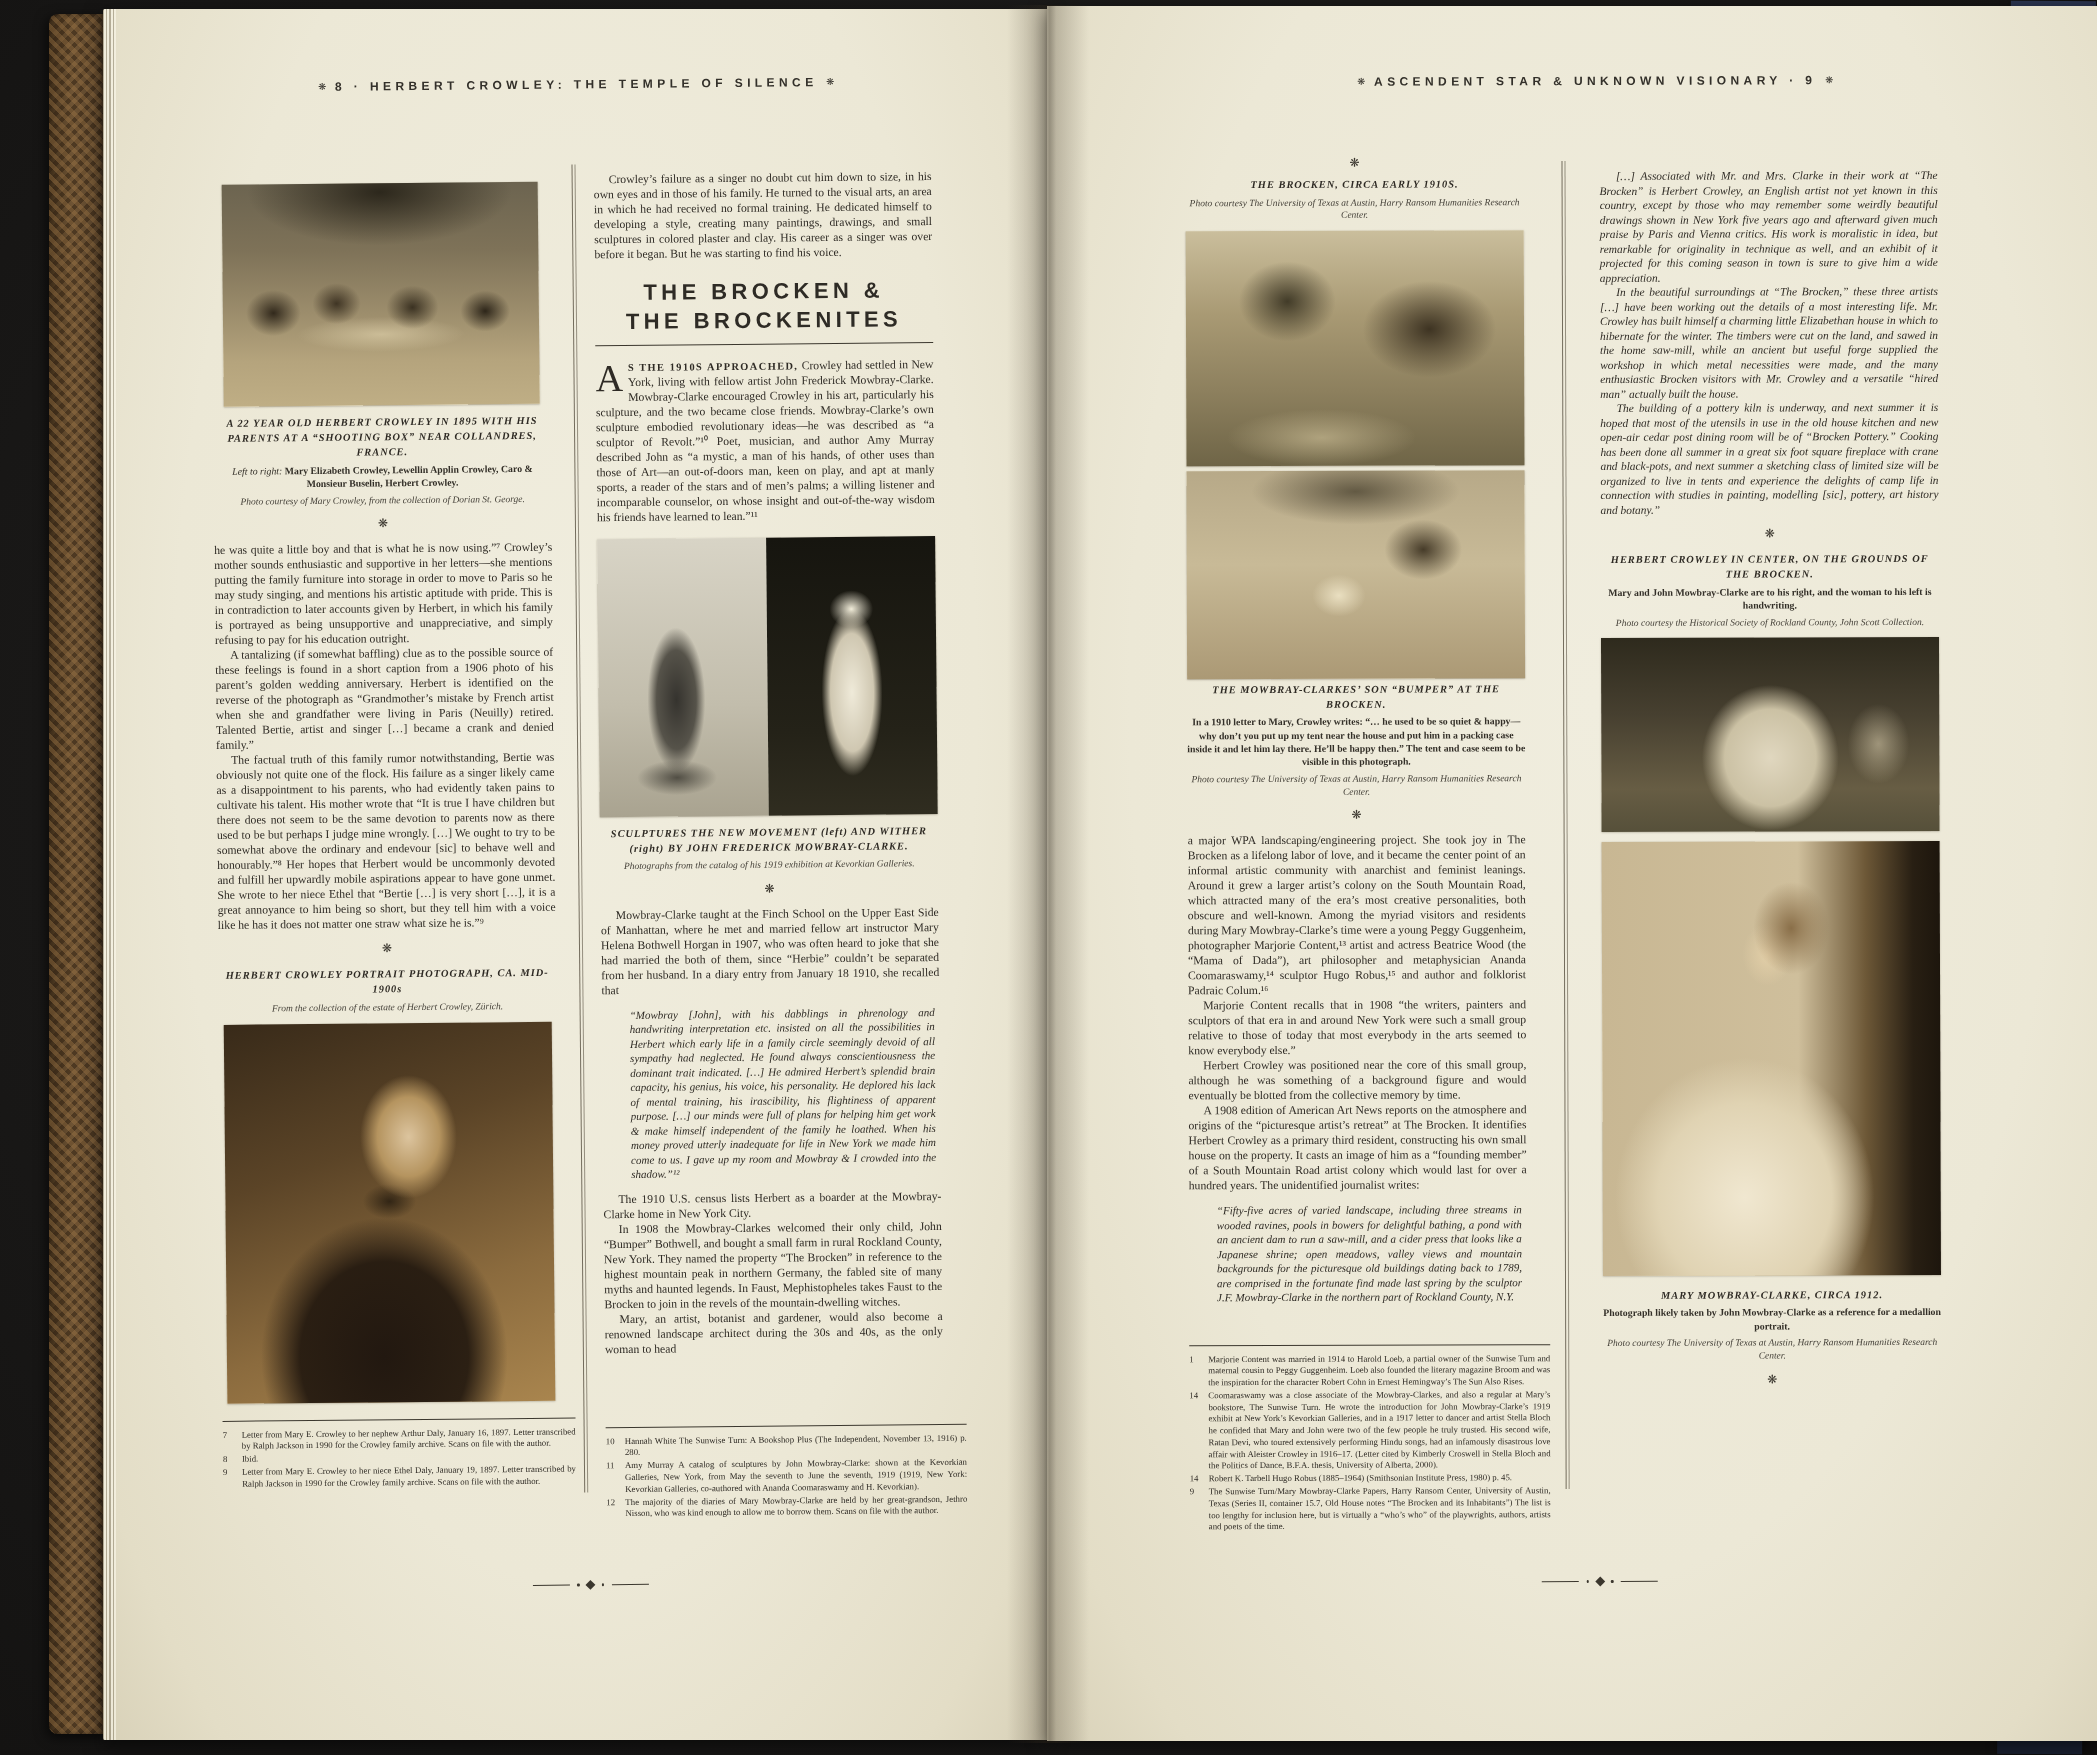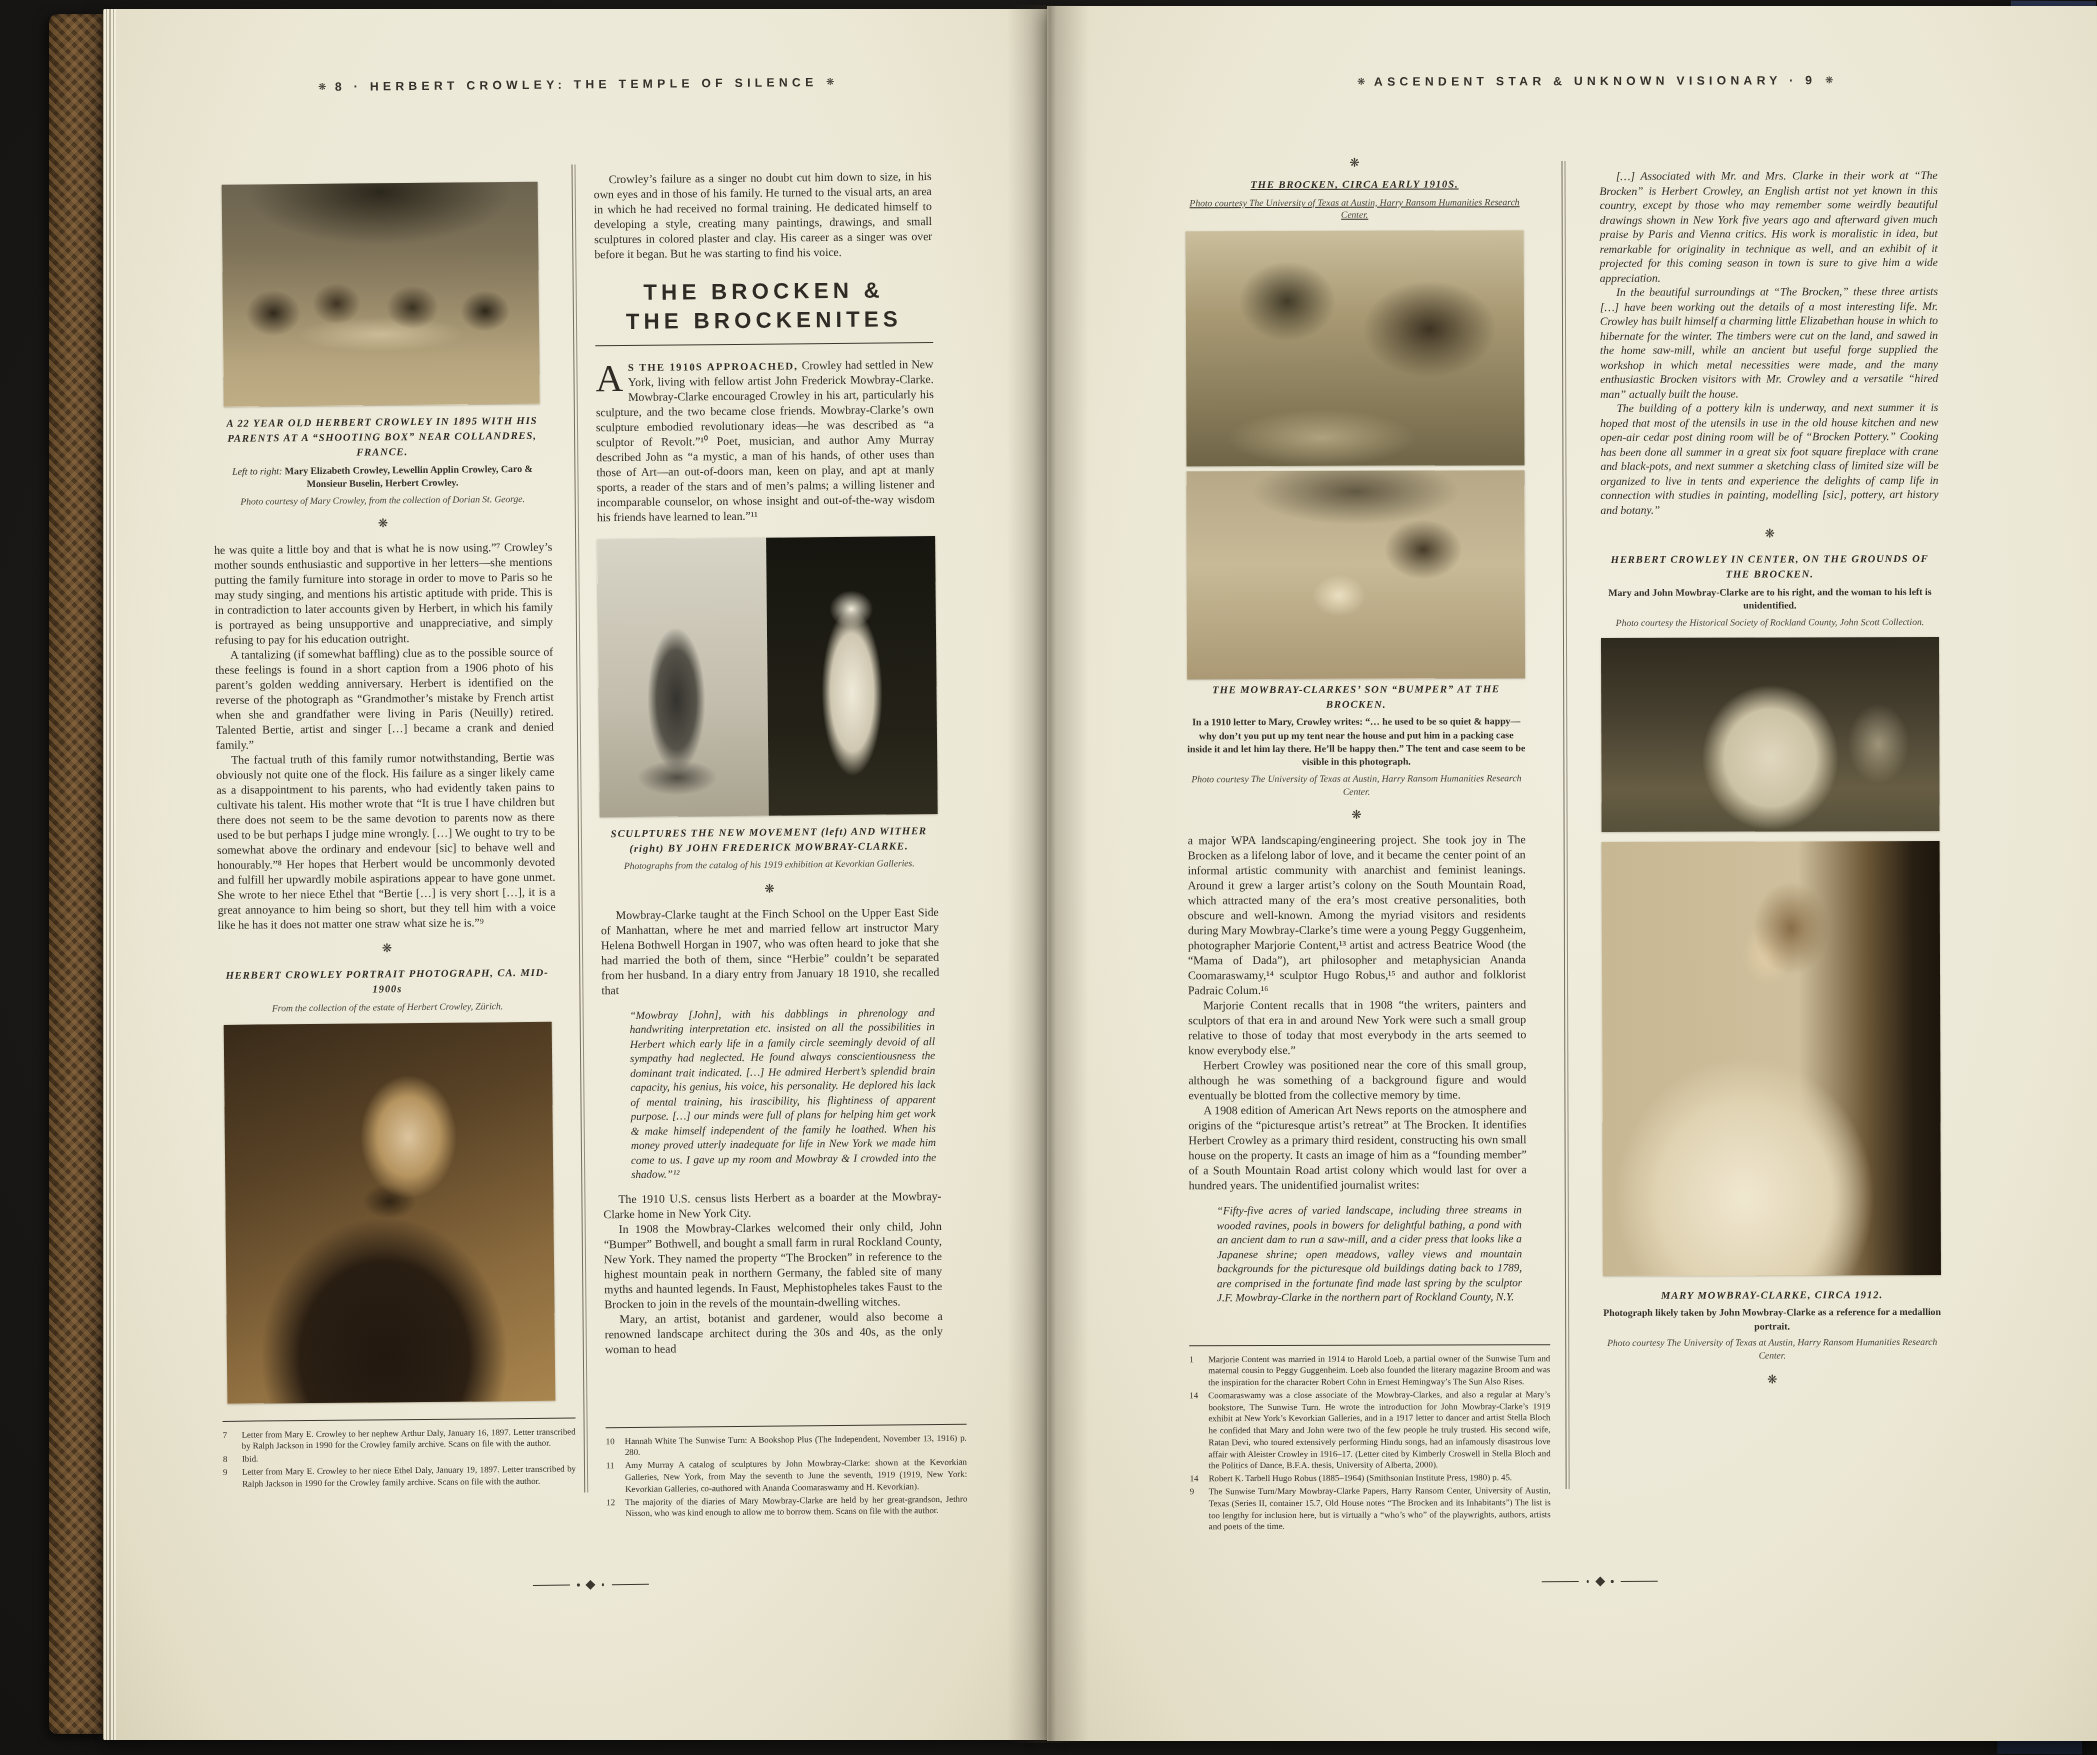--- a/index.html
+++ b/index.html
@@ -211,21 +211,21 @@
 
   <div class="page page-right">
     <div class="content">
       <div class="runhead">
         <span class="fl">❋</span><span>ASCENDENT STAR &amp; UNKNOWN VISIONARY · 9</span><span class="fl">❋</span>
       </div>
       <div class="colrule"></div>
 
       <div class="col" style="left:138px;top:149px;">
         <span class="fleuron" style="margin:0 0 6.3px;">❋</span>
-        <div class="capblock" style="margin-top:0;text-decoration:underline;">
+        <div class="capblock" style="margin-top:0;">
           <div class="cap-title">THE BROCKEN, CIRCA EARLY 1910S.</div>
           <div class="cap-credit">Photo courtesy The University of Texas at Austin, Harry Ransom Humanities Research Center.</div>
         </div>
         <div class="photo ph-house" style="margin-top:8.8px;"></div>
         <div class="photo ph-bumper" style="margin-top:5px;"></div>
         <div class="capblock" style="margin-top:3px;">
           <div class="cap-title">THE MOWBRAY-CLARKES’ SON “BUMPER” AT THE BROCKEN.</div>
           <div class="cap-body">In a 1910 letter to Mary, Crowley writes: “… he used to be so quiet &amp; happy—why don’t you put up my tent near the house and put him in a packing case inside it and let him lay there. He’ll be happy then.” The tent and case seem to be visible in this photograph.</div>
           <div class="cap-credit">Photo courtesy The University of Texas at Austin, Harry Ransom Humanities Research Center.</div>
         </div>
@@ -258,21 +258,21 @@
 
       <div class="col" style="left:552px;top:163px;">
         <div class="quote-full">
           <p>[…] Associated with Mr. and Mrs. Clarke in their work at “The Brocken” is Herbert Crowley, an English artist not yet known in this country, except by those who may remember some weirdly beautiful drawings shown in New York five years ago and afterward given much praise by Paris and Vienna critics. His work is moralistic in idea, but remarkable for originality in technique as well, and an exhibit of it projected for this coming season in town is sure to give him a wide appreciation.</p>
           <p>In the beautiful surroundings at “The Brocken,” these three artists […] have been working out the details of a most interesting life. Mr. Crowley has built himself a charming little Elizabethan house in which to hibernate for the winter. The timbers were cut on the land, and sawed in the home saw-mill, while an ancient but useful forge supplied the workshop in which metal necessities were made, and the many enthusiastic Brocken visitors with Mr. Crowley and a versatile “hired man” actually built the house.</p>
           <p>The building of a pottery kiln is underway, and next summer it is hoped that most of the utensils in use in the old house kitchen and new open-air cedar post dining room will be of “Brocken Pottery.” Cooking has been done all summer in a great six foot square fireplace with crane and black-pots, and next summer a sketching class of limited size will be organized to live in tents and experience the delights of camp life in connection with studies in painting, modelling [sic], pottery, art history and botany.”</p>
         </div>
         <span class="fleuron">❋</span>
         <div class="capblock">
           <div class="cap-title">HERBERT CROWLEY IN CENTER, ON THE GROUNDS OF THE BROCKEN.</div>
-          <div class="cap-body">Mary and John Mowbray-Clarke are to his right, and the woman to his left is unidentified.</div>
+          <div class="cap-body">Mary and John Mowbray-Clarke are to his right, and the woman to his left is handwriting.</div>
           <div class="cap-credit">Photo courtesy the Historical Society of Rockland County, John Scott Collection.</div>
         </div>
         <div class="photo ph-tent" style="margin-top:8.8px;"></div>
         <div class="photo ph-mary" style="margin-top:10px;"></div>
         <div class="capblock" style="margin-top:11.4px;">
           <div class="cap-title">MARY MOWBRAY-CLARKE, CIRCA 1912.</div>
           <div class="cap-body">Photograph likely taken by John Mowbray-Clarke as a reference for a medallion portrait.</div>
           <div class="cap-credit">Photo courtesy The University of Texas at Austin, Harry Ransom Humanities Research Center.</div>
         </div>
         <span class="fleuron">❋</span>

